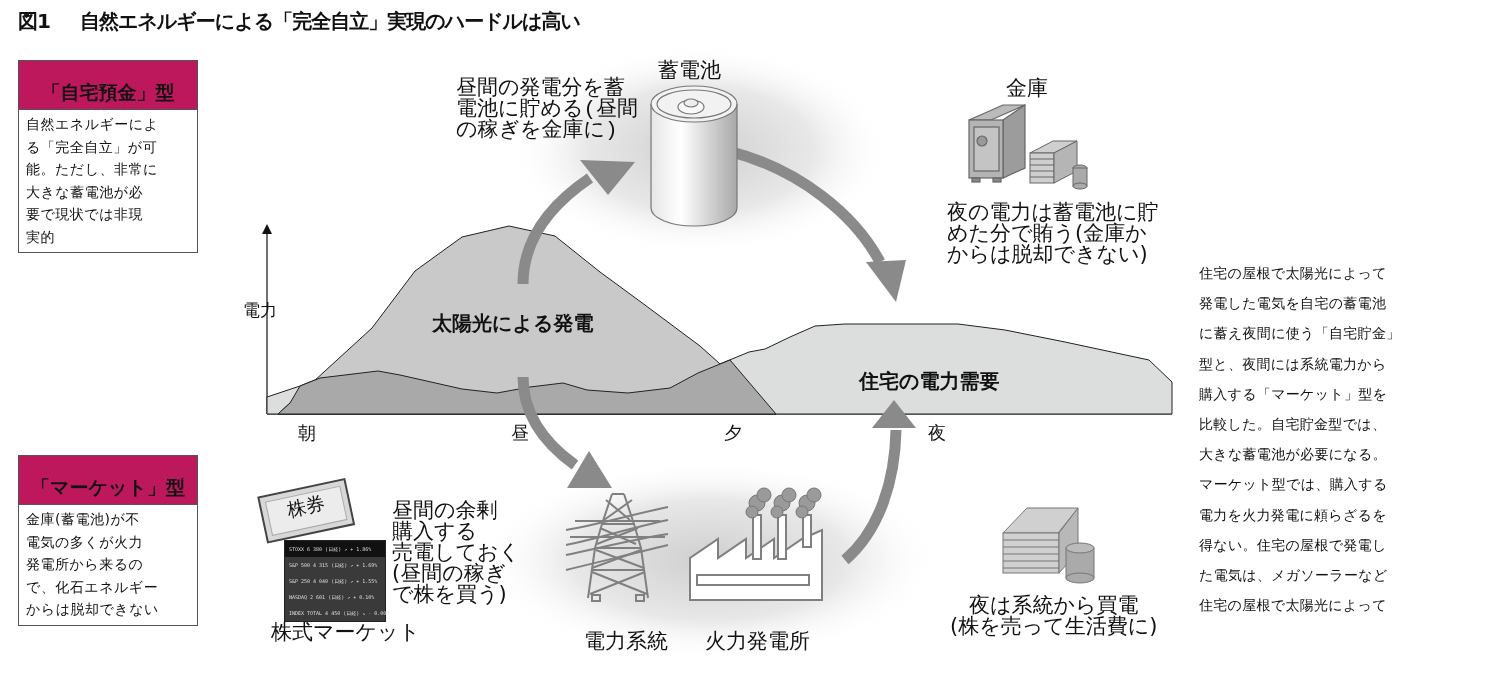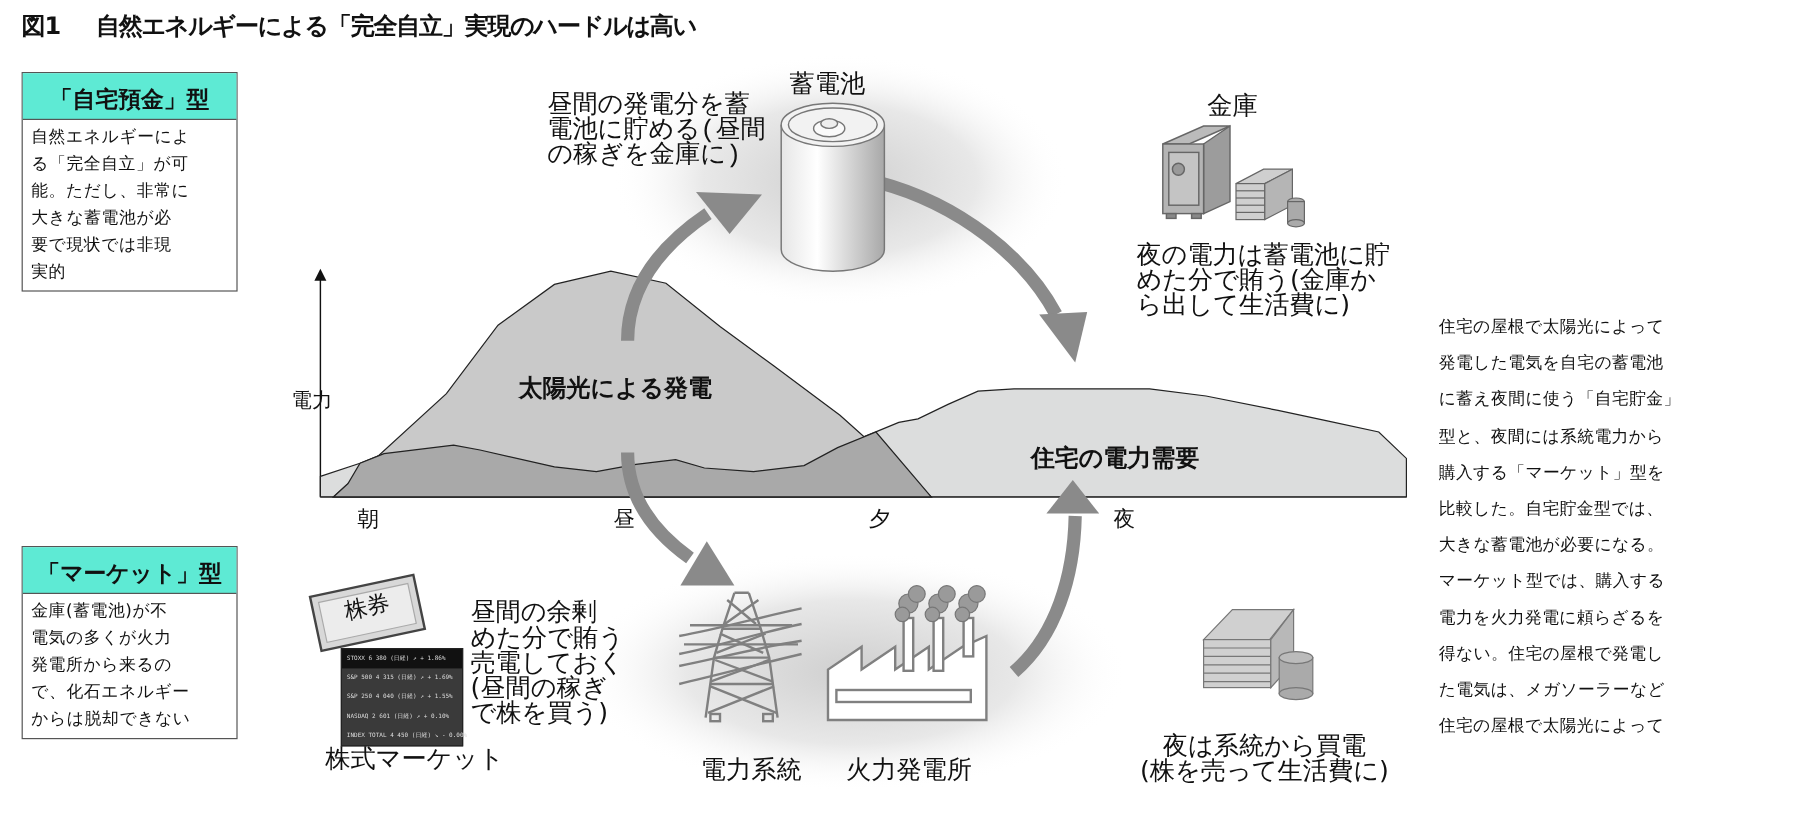--- a/index.html
+++ b/index.html
@@ -1,24 +1,24 @@
 <!DOCTYPE html>
 <html><head>
 <meta charset="utf-8">
 <style>
   html, body { margin:0; padding:0; background:#fff; }
   body { width:1510px; height:678px; position:relative; overflow:hidden;
          font-family:"DejaVu Sans", sans-serif; color:#111; }
   .title { position:absolute; left:18px; top:8px; font-size:20px; font-weight:bold; letter-spacing:-1px; white-space:nowrap; }
   .title .fig { margin-right:30px; }
   .box { position:absolute; border:1px solid #555; background:#fff; }
-  .box .head { background:#5eead4; border-bottom:1px solid #555; font-weight:bold; font-size:19px; text-align:center; padding:9px 0 3px; }
+  .box .head { background:#be185d; border-bottom:1px solid #555; font-weight:bold; font-size:19px; text-align:center; padding:19px 0 3px; }
   .box .body { font-size:14px; line-height:22.5px; padding:3px 6px 4px 7px; letter-spacing:0.5px; }
   .lbl { position:absolute; font-size:21px; line-height:21px; white-space:nowrap; }
-  .lbl.center { text-align:center;margin-top:16px; }
+  .lbl.center { text-align:center; }
   .bold-lbl { position:absolute; font-size:20px; font-weight:bold; white-space:nowrap; }
   .side { position:absolute; left:1199px; top:258px; width:300px; font-size:14px; line-height:30.2px; letter-spacing:0.3px; }
   .side div { white-space:nowrap; }
   svg { position:absolute; left:0; top:0; }
   .ticker { position:absolute; left:284px; top:540px; width:100px; height:80px; background:#3a3a3a; border:1px solid #222; }
   .ticker .row { font-family:"DejaVu Sans Mono", monospace; font-size:5px; color:#ddd; height:16px; line-height:16px; padding-left:4px; white-space:nowrap; }
   .ticker .row.hl { background:#111; }
 </style>
 </head>
 <body>
@@ -171,43 +171,43 @@
   <div class="head">「マーケット」型</div>
   <div class="body">
     <div>金庫(蓄電池)が不</div>
     <div>電気の多くが火力</div>
     <div>発電所から来るの</div>
     <div>で、化石エネルギー</div>
     <div>からは脱却できない</div>
   </div>
 </div>
 
-<div class="lbl" style="left:243px;top:300px;width:20px;font-size:17px;line-height:20px;margin-top:24px;">電力</div>
+<div class="lbl" style="left:243px;top:300px;width:20px;font-size:17px;line-height:20px;">電力</div>
 <div class="lbl" style="left:298px;top:422px;font-size:18px;">朝</div>
 <div class="lbl" style="left:511px;top:422px;font-size:18px;">昼</div>
 <div class="lbl" style="left:724px;top:422px;font-size:18px;">夕</div>
 <div class="lbl" style="left:928px;top:422px;font-size:18px;">夜</div>
 <div class="bold-lbl" style="left:432px;top:310px;">太陽光による発電</div>
 <div class="bold-lbl" style="left:859px;top:368px;">住宅の電力需要</div>
 
 <div class="lbl" style="left:658px;top:60px;">蓄電池</div>
 <div class="lbl" style="left:456px;top:78px;line-height:21px;font-family:Liberation Mono, monospace;">
   <div>昼間の発電分を蓄</div>
   <div>電池に貯める(昼間</div>
   <div>の稼ぎを金庫に)</div>
 </div>
 <div class="lbl" style="left:1006px;top:78px;">金庫</div>
 <div class="lbl" style="left:947px;top:202px;line-height:21px;">
   <div>夜の電力は蓄電池に貯</div>
   <div>めた分で賄う(金庫か</div>
-  <div>ら出して生活費に)</div>
+  <div>からは脱却できない)</div>
 </div>
 <div class="lbl" style="left:392px;top:500px;line-height:21px;">
   <div>昼間の余剰</div>
-  <div>めた分で賄う</div>
+  <div>購入する</div>
   <div>売電しておく</div>
   <div>(昼間の稼ぎ</div>
   <div>で株を買う)</div>
 </div>
 <div class="lbl" style="left:271px;top:622px;">株式マーケット</div>
 <div class="lbl" style="left:584px;top:631px;">電力系統</div>
 <div class="lbl" style="left:705px;top:631px;">火力発電所</div>
 <div class="lbl center" style="left:950px;top:595px;line-height:21px;">
   <div>夜は系統から買電</div>
   <div>(株を売って生活費に)</div>

